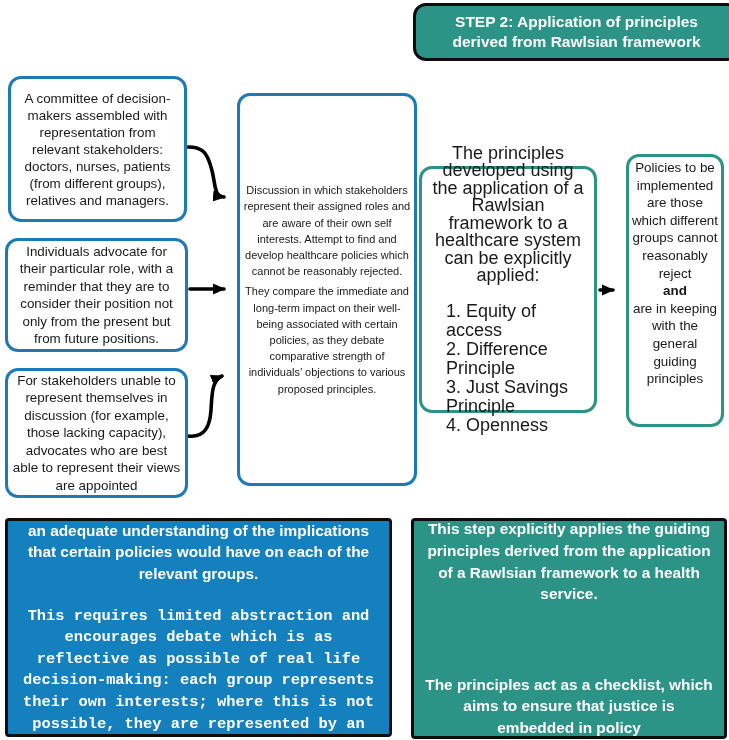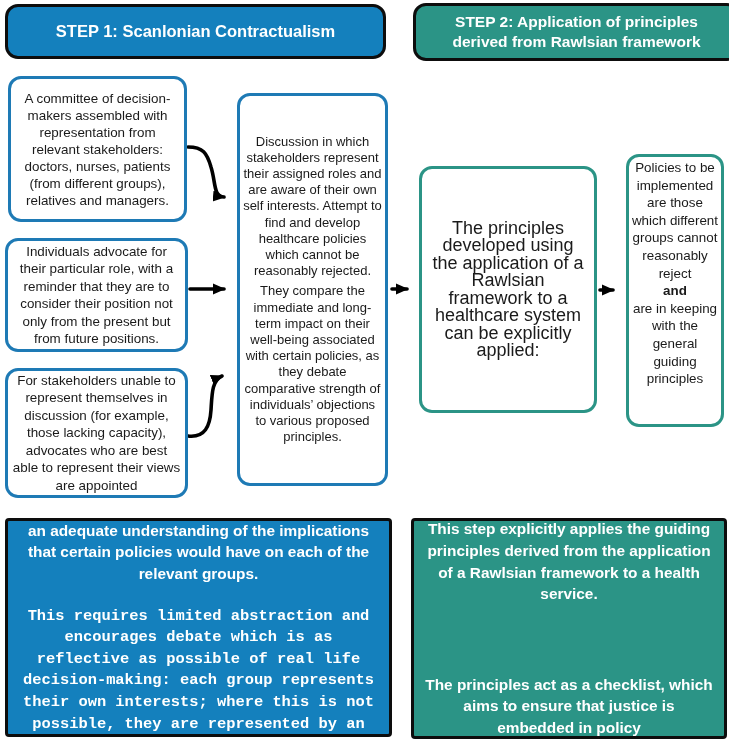--- a/index.html
+++ b/index.html
@@ -55,21 +55,21 @@
   .summary-box.teal{background:var(--teal);}
 
   
   #step1-header{left:5px;top:4px;width:381px;height:55px;font-size:16.5px;}
   #step2-header{left:413px;top:3px;width:327px;height:58px;font-size:15.5px;line-height:1.28;padding:2px 12px;}
 
   #box-committee{left:8px;top:76px;width:179px;height:146px;font-size:13.4px;line-height:17px;padding:3px 5px;justify-content:center;}
   #box-individuals{left:5px;top:238px;width:183px;height:114px;font-size:13.4px;line-height:17.5px;padding:3px 4px;}
   #box-advocates{left:5px;top:368px;width:183px;height:130px;font-size:13.4px;line-height:17.5px;padding:3px 4px;}
 
-  #box-discussion{left:237px;top:93px;width:151px;height:393px;font-size:13px;line-height:16.2px;padding:5px 3px;}
+  #box-discussion{left:237px;top:93px;width:180px;height:393px;font-size:11px;line-height:16.2px;padding:5px 3px;}
   #box-discussion .para2{margin-top:4px;}
 
   #box-principles{left:419px;top:166px;width:178px;height:247px;font-size:18px;line-height:17.5px;padding:6px 8px;}
   #box-principles .principles-list{margin-top:17px;text-align:left;align-self:flex-start;padding-left:16px;line-height:19px;}
 
   #box-policies{left:626px;top:154px;width:98px;height:273px;font-size:13.4px;line-height:17.6px;padding:2px 1px;justify-content:flex-start;}
   #box-policies .and-word{display:block;font-weight:bold;}
 
   #summary-step1{left:5px;top:518px;width:387px;height:219px;font-size:15.4px;line-height:21.6px;padding:6px 8px;}
   #summary-step1 .para2{margin-top:21px;font-family:Liberation Mono, monospace;}
@@ -87,23 +87,20 @@
         <path d="M0,0.5 L12.5,6 L0,11.5 Z" fill="#000000"></path>
       </marker>
     </defs>
     <path d="M188,147 C203,147 207,153 211,167 C216,183 213,196 224,197" fill="none" stroke="#000000" stroke-width="3.6" stroke-linecap="round" marker-end="url(#ah)"></path>
     <path d="M190,289 H224" fill="none" stroke="#000000" stroke-width="3.6" stroke-linecap="round" marker-end="url(#ah)"></path>
     <path d="M188,436 C205,438 210,426 211,410 C212,394 212,380 222,376" fill="none" stroke="#000000" stroke-width="3.6" stroke-linecap="round" marker-end="url(#ah)"></path>
     <path d="M392,289 H407" fill="none" stroke="#000000" stroke-width="3.6" stroke-linecap="round" marker-end="url(#ah)"></path>
     <path d="M600,290 H613" fill="none" stroke="#000000" stroke-width="3.6" stroke-linecap="round" marker-end="url(#ah)"></path>
   </svg>
 
-  <div id="step1-header" class="abs header-box blue">
-    <span>STEP 1: Scanlonian Contractualism</span>
-  </div>
 
   <div id="step2-header" class="abs header-box teal">
     <span>STEP 2: Application of principles derived from Rawlsian framework</span>
   </div>
 
   <div id="box-committee" class="abs white-box">
     <span>A committee of decision-makers assembled with representation from relevant stakeholders: doctors, nurses, patients (from different groups), relatives and managers.</span>
   </div>
 
   <div id="box-individuals" class="abs white-box">
@@ -114,20 +111,26 @@
     <span>For stakeholders unable to represent themselves in discussion (for example, those lacking capacity), advocates who are best able to represent their views are appointed</span>
   </div>
 
   <div id="box-discussion" class="abs white-box">
     <div class="para1">Discussion in which stakeholders represent their assigned roles and are aware of their own self interests. Attempt to find and develop healthcare policies which cannot be reasonably rejected.</div>
     <div class="para2">They compare the immediate and long-term impact on their well-being associated with certain policies, as they debate comparative strength of individuals’ objections to various proposed principles.</div>
   </div>
 
   <div id="box-principles" class="abs white-box teal">
     <div>The principles developed using the application of a Rawlsian framework to a healthcare system can be explicitly applied:</div>
+    <div class="principles-list">
+      <div>1. Equity of access</div>
+      <div>2. Difference Principle</div>
+      <div>3. Just Savings Principle</div>
+      <div>4. Openness</div>
+    </div>
   </div>
 
   <div id="box-policies" class="abs white-box teal">
     <div>
       <span>Policies to be implemented are those which different groups cannot reasonably reject</span>
       <span class="and-word">and</span>
       <span>are in keeping with the general guiding principles</span>
     </div>
   </div>
 

